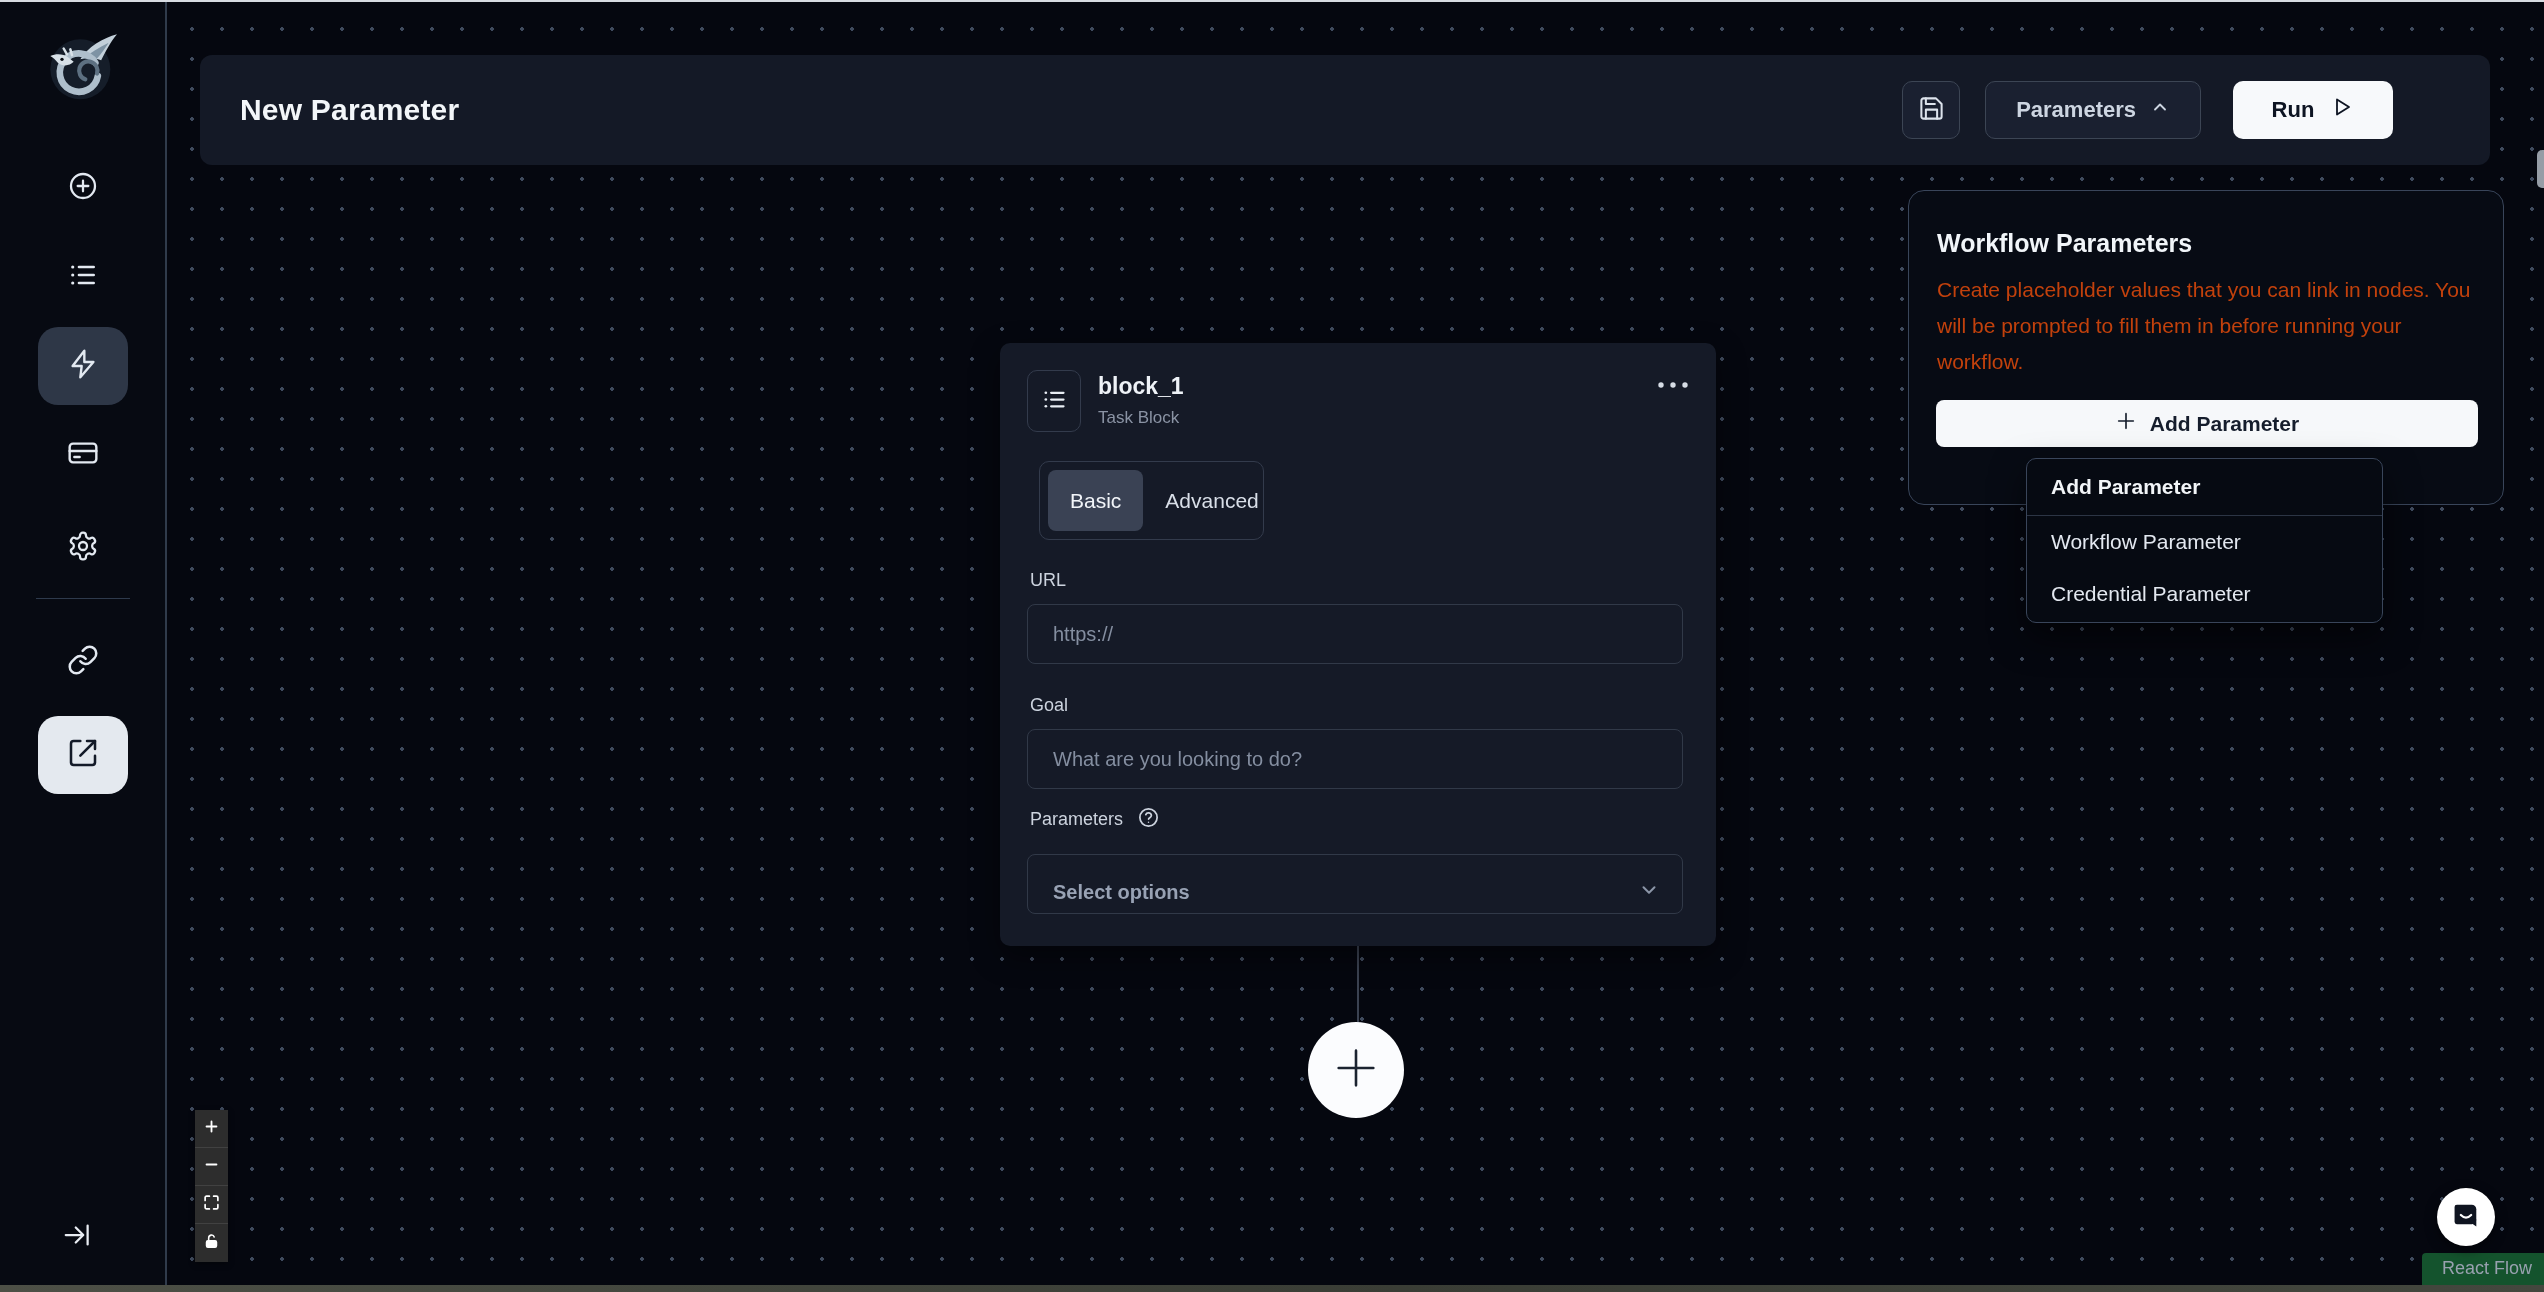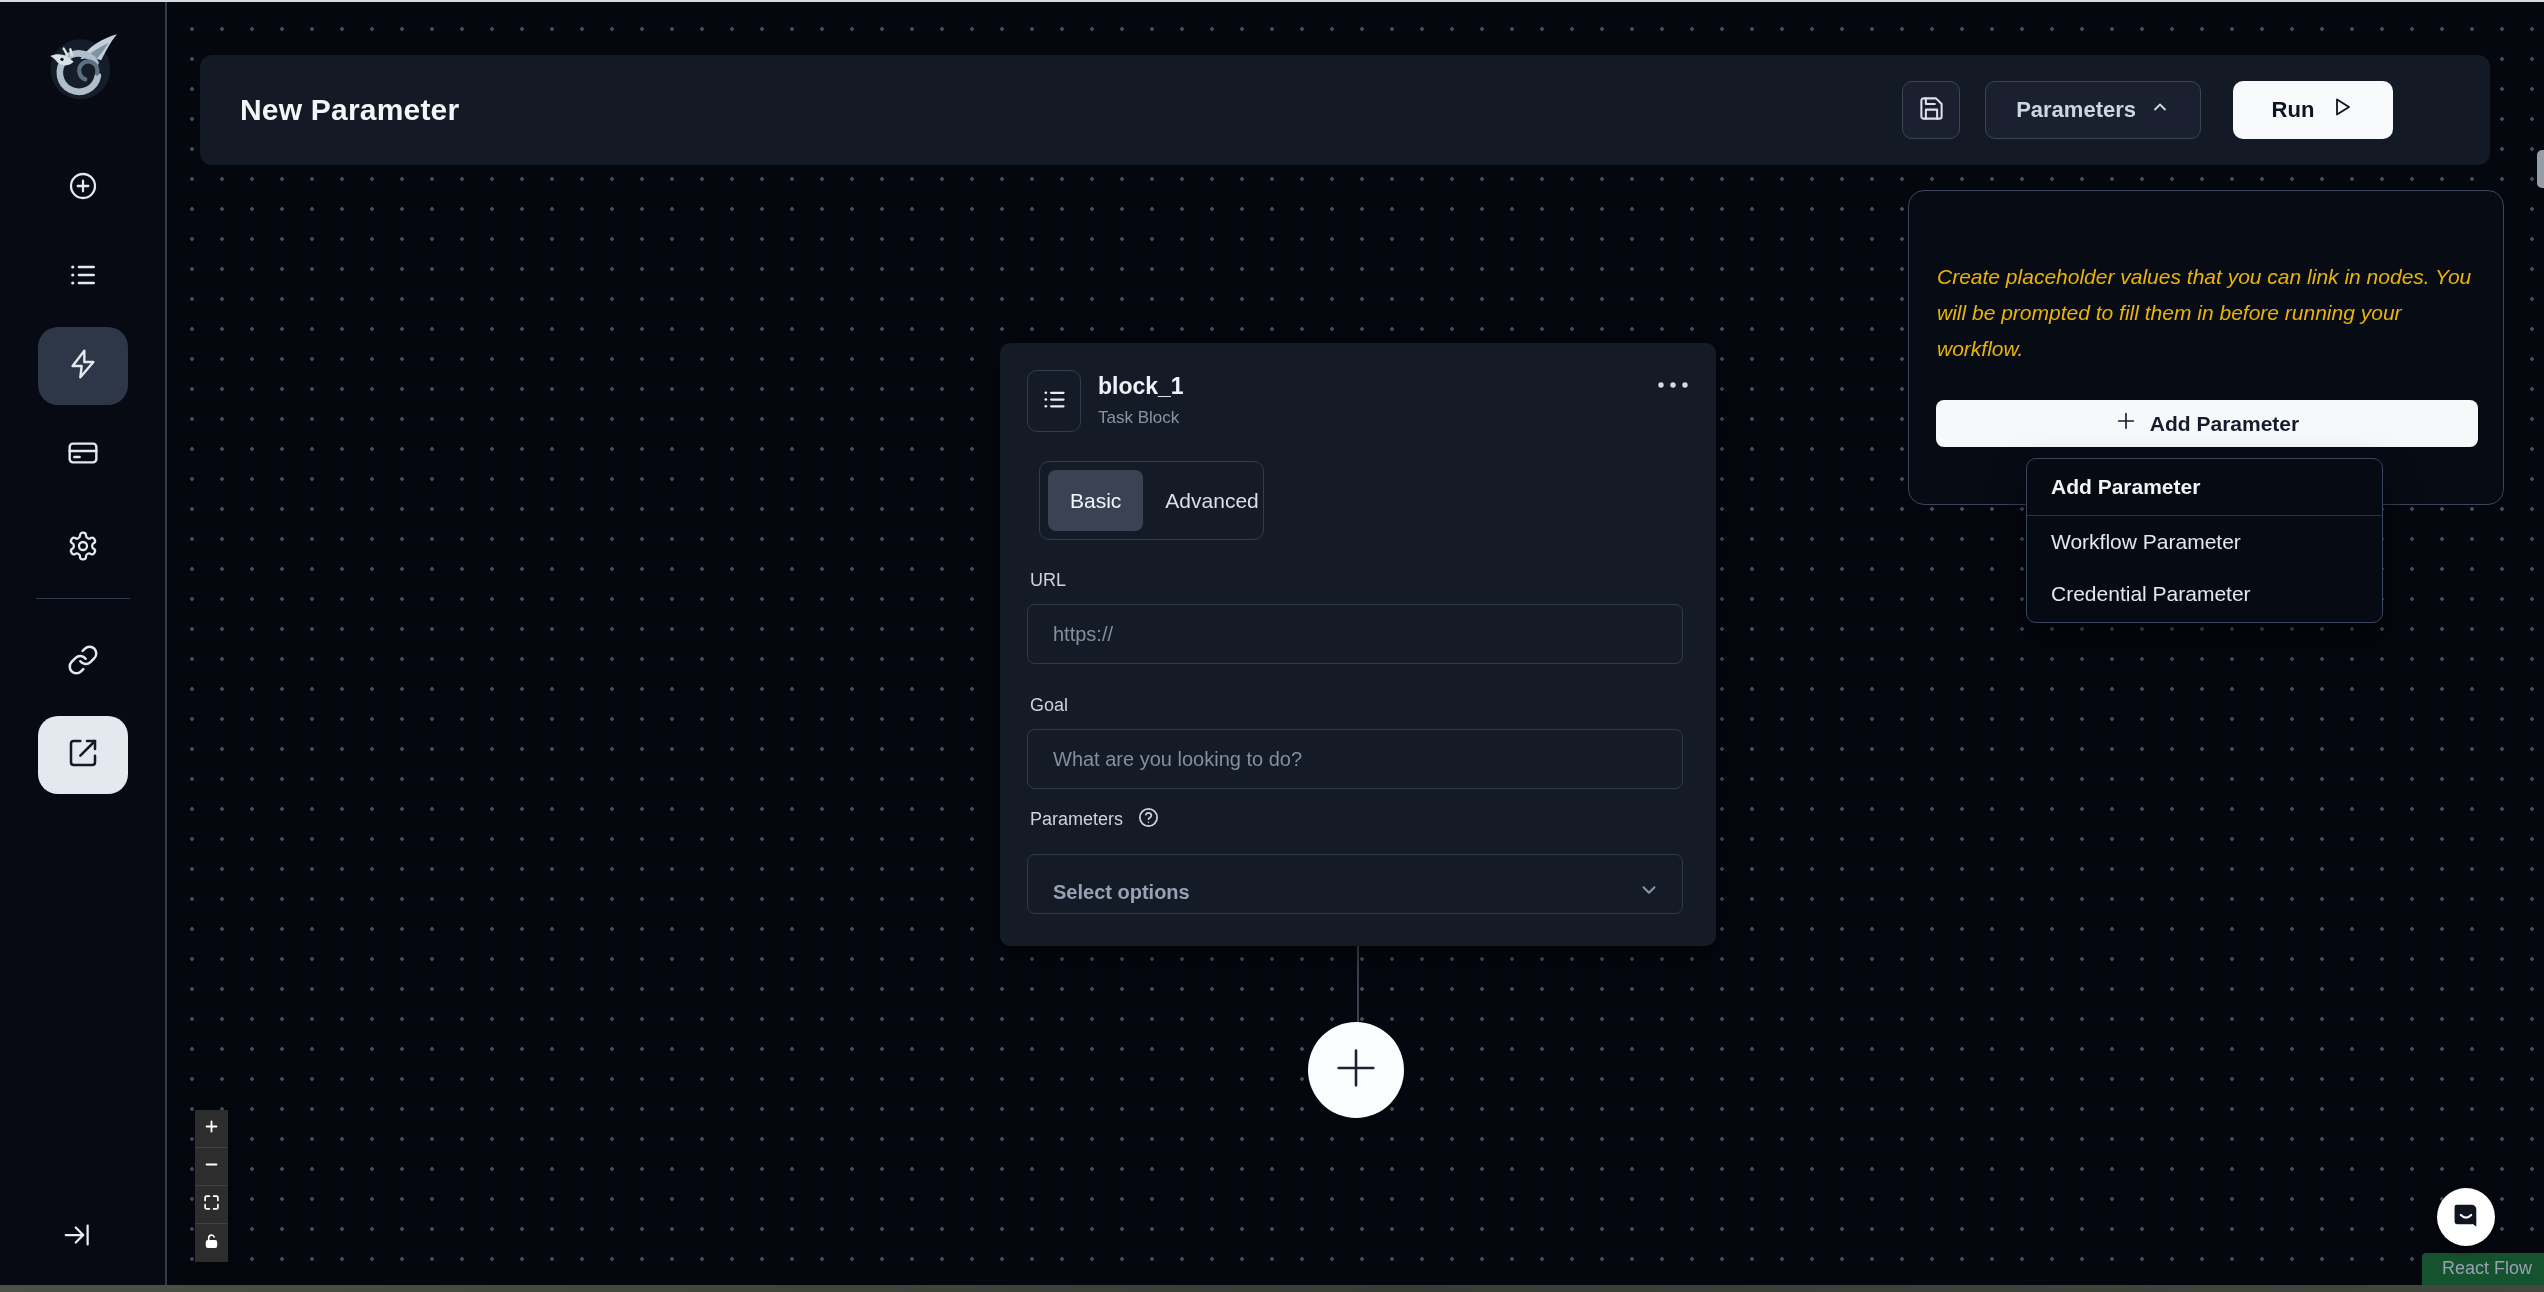--- a/index.html
+++ b/index.html
@@ -113,21 +113,21 @@
     background:#fbfcfe; display:flex; align-items:center; justify-content:center; cursor:pointer; z-index:4;
   }
   .add-node svg { width:52px; height:52px; color:#1b2330; }
 
   
   .panel {
     position:absolute; left:1908px; top:190px; width:596px; height:315px;
     border:1px solid #39455a; border-radius:16px; background:#070b14; z-index:6; padding:38px 28px 0;
   }
   .panel-title { font-size:25px; font-weight:600; color:#f1f5f9; }
-  .panel-desc { margin-top:30px; width:555px; font-size:21px; line-height:36px; color:#eab308;font-style:italic; }
+  .panel-desc { margin-top:14px; width:555px; font-size:21px; line-height:36px; color:#c2410c; }
   .add-param-btn {
     position:absolute; left:27px; top:209px; width:542px; height:47px; border-radius:8px;
     background:#f6f8fa; color:#151d2c; display:flex; align-items:center; justify-content:center;
     gap:13px; font-size:21px; font-weight:600; cursor:pointer;
   }
   .add-param-btn svg { width:22px; height:22px; }
 
   .dropdown {
     position:absolute; left:2026px; top:458px; width:357px; height:165px;
     background:#060a12; border:1px solid #39455a; border-radius:10px; z-index:25;
@@ -356,20 +356,21 @@
   <div class="connector"></div>
   <div class="add-node">
     <span>
       <svg viewBox="0 0 24 24" fill="none" stroke="currentColor" stroke-width="1.2" stroke-linecap="round" width="52" height="52">
         <path d="M12 4v16M4 12h16"></path>
       </svg>
     </span>
   </div>
 
   <aside class="panel">
+    <div class="panel-title">Workflow Parameters</div>
     <div class="panel-desc">Create placeholder values that you can link in nodes. You will be prompted to fill them in before running your workflow.</div>
     <div class="add-param-btn">
       <span>
         <svg viewBox="0 0 24 24" fill="none" stroke="currentColor" stroke-width="1.8" stroke-linecap="round" width="22" height="22">
           <path d="M12 4v16M4 12h16"></path>
         </svg>
       </span>
       <span>Add Parameter</span>
     </div>
   </aside>

